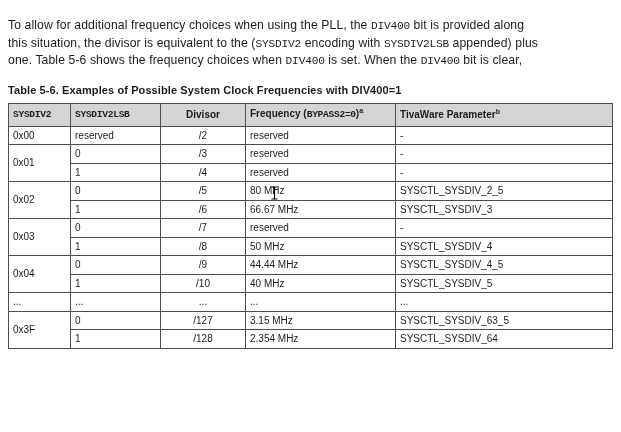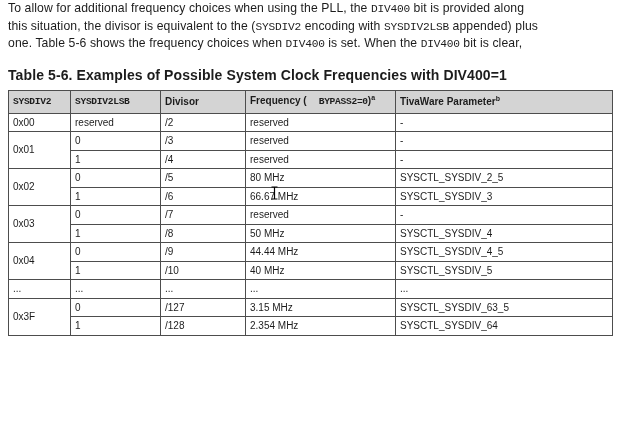--- a/index.html
+++ b/index.html
@@ -1,39 +1,39 @@
 <!DOCTYPE html>
 <html><head>
 <meta charset="utf-8">
 <style>
   html,body{margin:0;padding:0;}
   body{
     width:621px;height:432px;background:#ffffff;color:#1c1c1c;
     font-family:"Liberation Sans",sans-serif;
     position:relative;overflow:hidden;
   }
-  .page{position:absolute;inset:0;padding:0 8px 0 8px;}
+  .page{position:absolute;inset:0;padding:17px 8px 0 8px;}
   .para{font-size:12.2px;line-height:16.6px;letter-spacing:0.1px;}
   .para .line{white-space:pre;}
   .mono{font-family:"Liberation Mono","DejaVu Sans Mono",monospace;font-size:11.2px;letter-spacing:-0.2px;}
-  .caption{font-weight:bold;font-size:14px;margin-top:14px;letter-spacing:0.1px;}
+  .caption{font-weight:bold;font-size:11px;margin-top:14px;letter-spacing:0.1px;}
   table.freq-table{
     border-collapse:collapse;table-layout:fixed;width:604px;margin-top:7px;
   }
   .freq-table th,.freq-table td{
     border:1px solid #4d4d4d;padding:0 4px;font-size:10px;line-height:12px;
     overflow:hidden;white-space:nowrap;vertical-align:middle;text-align:left;
   }
   .freq-table thead tr{height:23px;}
   .freq-table tbody tr{height:18.5px;}
   .freq-table th{background:#d4d4d4;font-weight:bold;}
   .freq-table .th-mono{font-family:"Liberation Mono","DejaVu Sans Mono",monospace;font-size:9.6px;letter-spacing:-0.3px;}
-  .freq-table .center{}
+  .freq-table .center{text-align:center;}
   .freq-table sup{font-size:7px;line-height:0;}
-  .freq-table th .mono{font-size:9.6px;font-weight:bold;letter-spacing:-0.3px;margin-left:12px;}
+  .freq-table th .mono{font-size:9.6px;font-weight:bold;letter-spacing:-0.3px;}
   .group-cell{vertical-align:middle;}
   .footnotes{margin-top:5px;}
   .footnote{font-size:10px;line-height:15.5px;letter-spacing:0.1px;}
   .footnote .mono{font-size:9.4px;}
   .ibeam{position:absolute;left:270px;top:186px;}
 </style>
 </head>
 <body>
 
 <div class="page">

